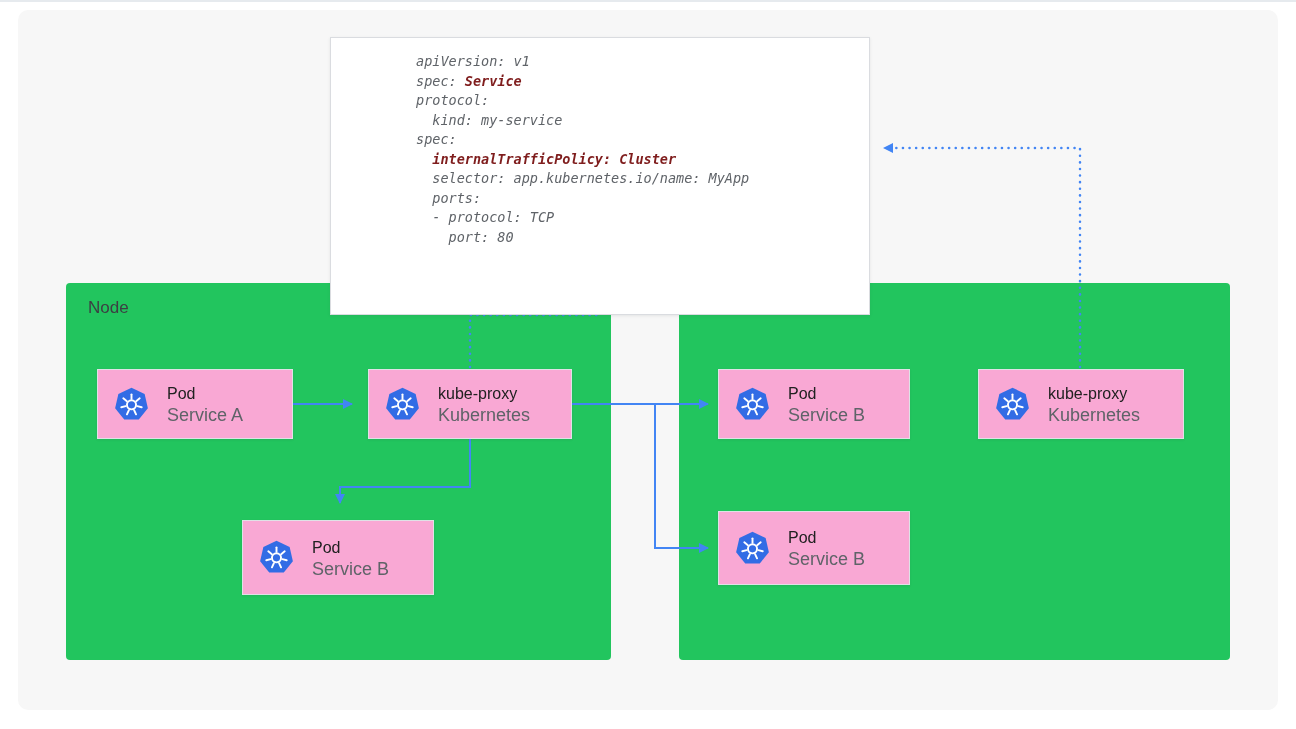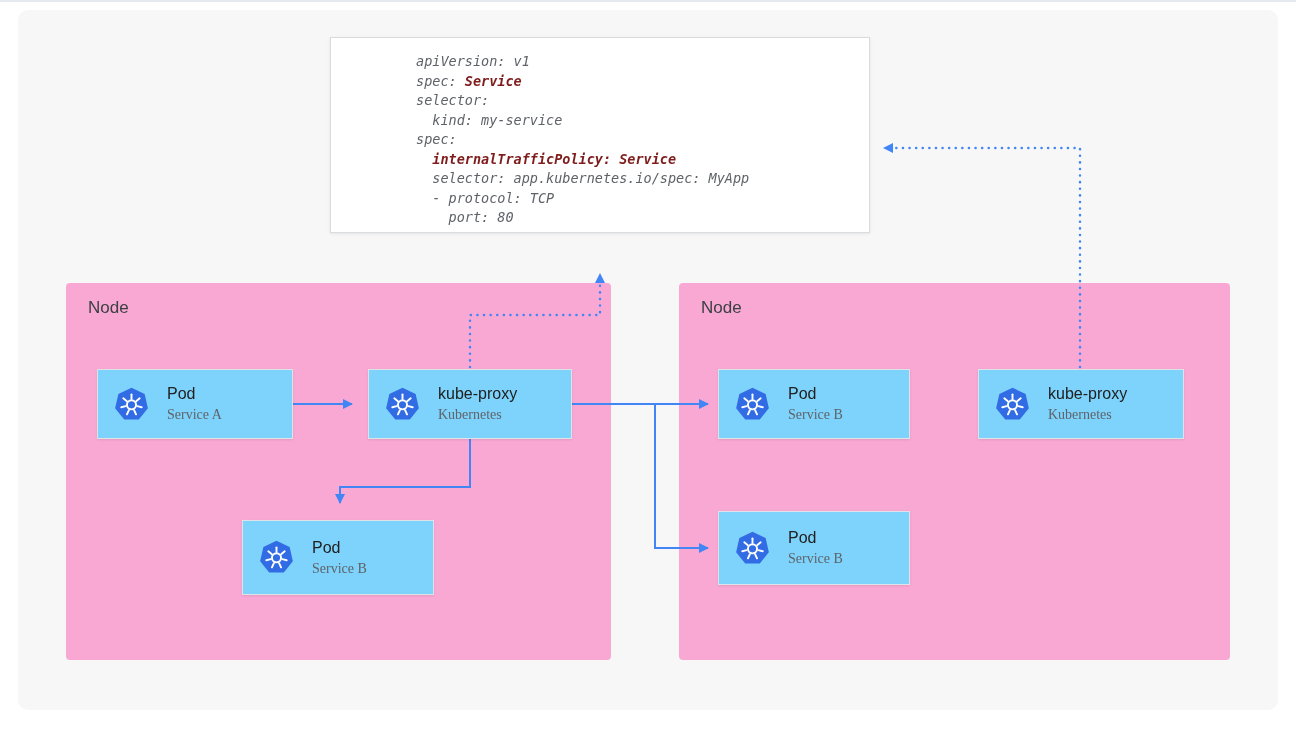--- a/index.html
+++ b/index.html
@@ -6,38 +6,38 @@
   #stage{
     position:relative;width:1296px;height:729px;overflow:hidden;
     font-family:"Liberation Sans",sans-serif;background:#fff;
   }
   .top-hairline{position:absolute;left:0;top:0;width:100%;height:2px;background:#e6eaee;}
   .canvas{
     position:absolute;left:18px;top:10px;width:1260px;height:700px;
     background:#f7f7f7;border-radius:10px;
   }
   .node{
-    position:absolute;background:#f9a8d4;border-radius:4px;
+    position:absolute;background:#22c55e;border-radius:4px;
   }
   .node-label{
     position:absolute;left:22px;top:15px;font-size:17px;color:#3c4043;
   }
   .node-left{left:66px;top:283px;width:545px;height:377px;}
   .node-right{left:679px;top:283px;width:551px;height:377px;}
   .card{
-    position:absolute;background:#7dd3fc;border:1px solid #dfe2e6;
+    position:absolute;background:#f9a8d4;border:1px solid #dfe2e6;
     box-shadow:0 1px 2px rgba(60,64,67,.12);
     display:flex;align-items:center;gap:18px;padding-left:16px;box-sizing:border-box;
     z-index:3;
   }
   .k8s{width:35px;height:35px;flex:0 0 auto;}
   .card-title{font-size:16px;color:#212121;line-height:20px;}
-  .card-subtitle{font-size:14px;color:#5f6368;line-height:18px;margin-top:2px;font-family:Liberation Serif, serif;}
+  .card-subtitle{font-size:18px;color:#5f6368;line-height:18px;margin-top:2px;}
   .yaml-card{
-    position:absolute;left:330px;top:37px;width:540px;height:196px;
+    position:absolute;left:330px;top:37px;width:540px;height:278px;
     background:#fff;border:1px solid #dadce0;box-shadow:0 1px 3px rgba(60,64,67,.1);
     box-sizing:border-box;padding:14px 12px 0 85px;z-index:2;
   }
   .code-line{
     font-family:"DejaVu Sans Mono","Liberation Mono",monospace;
     font-style:italic;font-size:13.5px;line-height:19.5px;
     color:#5f6368;white-space:pre;
   }
   .code-line .b{font-weight:bold;color:#7f1d1d;}
   #arrows{position:absolute;left:0;top:0;width:1296px;height:729px;z-index:2;pointer-events:none;}
@@ -87,25 +87,26 @@
     </g>
     <g stroke="#4285f4" stroke-width="2.5" fill="none" stroke-linecap="round" stroke-dasharray="0.1 6.5">
       <path d="M470,367 V315 H600 V274" marker-end="url(#arrow)"></path>
       <path d="M1080,367 V148 H884" marker-end="url(#arrow)"></path>
     </g>
   </svg>
 
   <div class="yaml-card">
     <div class="code-line"><span>apiVersion: v1</span></div>
     <div class="code-line"><span>spec: </span><span class="b">Service</span></div>
-    <div class="code-line"><span>selector:</span></div>
+    <div class="code-line"><span>protocol:</span></div>
     <div class="code-line"><span>  kind: my-service</span></div>
     <div class="code-line"><span>spec:</span></div>
-    <div class="code-line"><span>  </span><span class="b">internalTrafficPolicy: Service</span></div>
-    <div class="code-line"><span>  selector: app.kubernetes.io/spec: MyApp</span></div>
+    <div class="code-line"><span>  </span><span class="b">internalTrafficPolicy: Cluster</span></div>
+    <div class="code-line"><span>  selector: app.kubernetes.io/name: MyApp</span></div>
+    <div class="code-line"><span>  ports:</span></div>
     <div class="code-line"><span>  - protocol: TCP</span></div>
     <div class="code-line"><span>    port: 80</span></div>
   </div>
 
   <div class="card" style="left:97px;top:369px;width:196px;height:70px;">
     <svg class="k8s">
         <use href="#k8s-logo"></use>
       </svg>
     <div>
       <div class="card-title">Pod</div>

